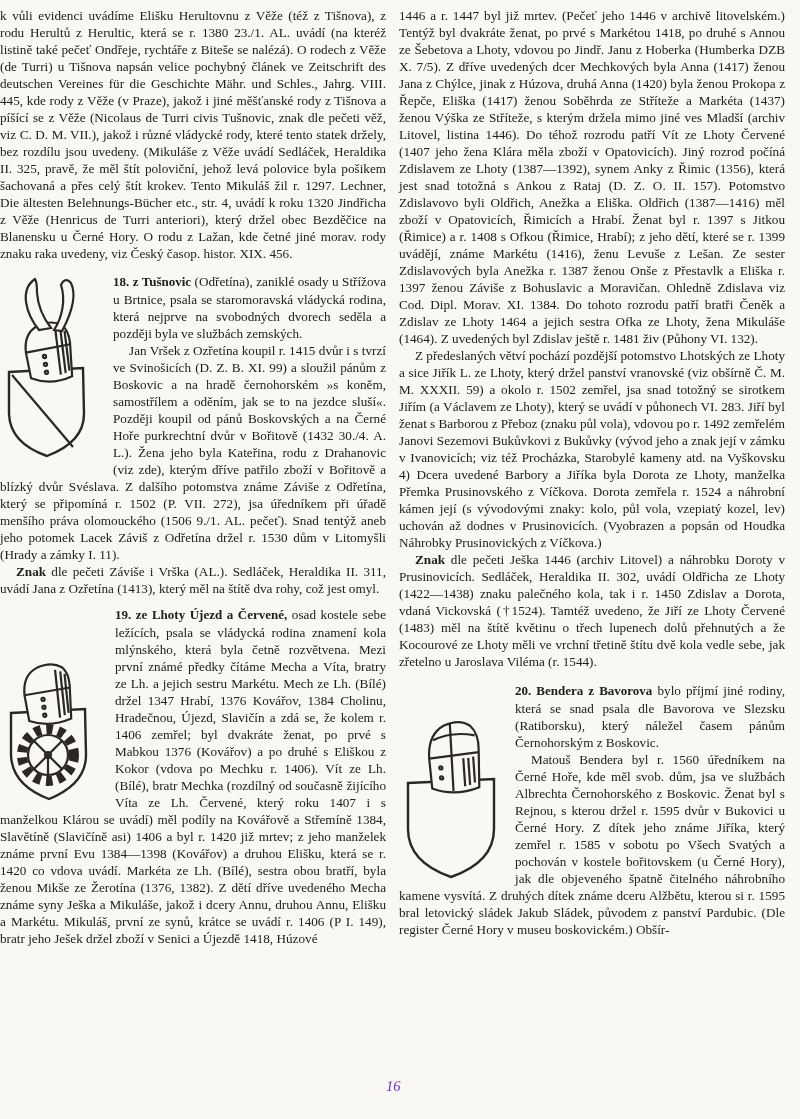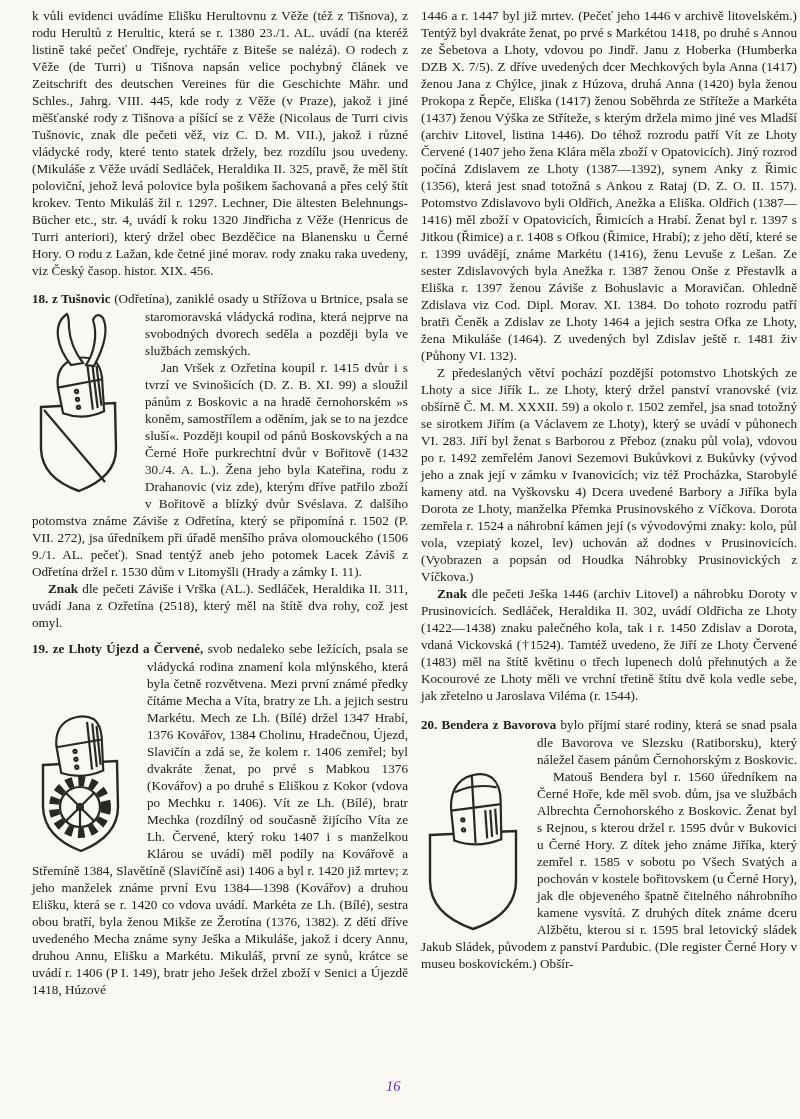--- a/index.html
+++ b/index.html
@@ -7,22 +7,21 @@
     width:800px; height:1119px; overflow:hidden;
     background:#edebe6;
     font-family:"Liberation Serif","DejaVu Serif",serif;
   }
   .page {
     position:relative; width:800px; height:1119px;
     background:#f9f8f3; color:#22201b;
   }
   .columns {
     display:flex; gap:13px;
-    padding:7px 3px 0 14px;
-    margin-left:18px;
+    padding:7px 3px 0 0;
   }
   .col {
     width:386px;
     font-size:13.2px; line-height:17px;
     text-align:justify;
   }
   .col p { margin:0; text-indent:16px; }
   .col p.noindent { text-indent:0; }
   .col p.sec { text-indent:0; }
   .sec18 { margin-top:11px !important; }
@@ -75,27 +74,27 @@
           <g stroke-width="2.2">
             <path class="solid" d="M33,54 C20,38 13,14 29,3 C31,6 31,11 31,17 C32,30 38,43 45,52 Z"></path>
             <path class="solid" d="M48,54 C56,42 60,24 55,9 C57,4 61,2 65,7 C72,22 63,42 56,55 Z"></path>
           </g>
         </svg>
         <span>u Brtnice, psala se staromoravská vládycká rodina, která nejprve na svobodných dvorech seděla a později byla ve službách zemských.</span>
       </p>
       <p><span>Jan Vršek z Ozřetína koupil r. 1415 dvůr i s tvrzí ve Svinošicích (D. Z. B. XI. 99) a sloužil pánům z Boskovic a na hradě černohorském »s koněm, samostřílem a oděním, jak se to na jezdce sluší«. Později koupil od pánů Boskovských a na Černé Hoře purkrechtní dvůr v Bořitově (1432 30./4. A. L.). Žena jeho byla Kateřina, rodu z Drahanovic (viz zde), kterým dříve patřilo zboží v Bořitově a blízký dvůr Svéslava. Z dalšího potomstva známe Záviše z Odřetína, který se připomíná r. 1502 (P. VII. 272), jsa úředníkem při úřadě menšího práva olomouckého (1506 9./1. AL. pečeť). Snad tentýž aneb jeho potomek Lacek Záviš z Odřetína držel r. 1530 dům v Litomyšli (Hrady a zámky I. 11).</span></p>
       <p>
         <b class="znak">Znak</b>
-        <span>dle pečeti Záviše i Vrška (AL.). Sedláček, Heraldika II. 311, uvádí Jana z Ozřetína (2518), který měl na štítě dva rohy, což jest omyl.</span>
+        <span>dle pečeti Záviše i Vrška (AL.). Sedláček, Heraldika II. 311, uvádí Jana z Ozřetína (1413), který měl na štítě dva rohy, což jest omyl.</span>
       </p>
 
       <p class="sec sec19">
         <span class="sec-num">19.</span>
         <span class="sec-title">ze Lhoty Újezd a Červené,</span>
-        <span>svob nedaleko sebe</span>
+        <span>osad kostele sebe</span>
         <svg class="arms arms19" viewBox="0 0 88 198">
 
           <g stroke-width="2.4">
             <path class="solid" d="M3,106 L77,102 L78,148 Q78,177 41,192 Q4,178 3,148 Z"></path>
             <g>
               <circle cx="40" cy="148" r="26" stroke-width="10" stroke-dasharray="6.6 5.4" fill="none"></circle>
               <circle cx="40" cy="148" r="20" stroke-width="2.2"></circle>
               <line x1="26" y1="134" x2="54" y2="162" stroke-width="2.2"></line>
               <line x1="54" y1="134" x2="26" y2="162" stroke-width="2.2"></line>
               <line x1="40" y1="148" x2="40" y2="168" stroke-width="2.2"></line>
@@ -122,21 +121,21 @@
       <p class="noindent"><span>1446 a r. 1447 byl již mrtev. (Pečeť jeho 1446 v archivě litovelském.) Tentýž byl dvakráte ženat, po prvé s Markétou 1418, po druhé s Annou ze Šebetova a Lhoty, vdovou po Jindř. Janu z Hoberka (Humberka DZB X. 7/5). Z dříve uvedených dcer Mechkových byla Anna (1417) ženou Jana z Chýlce, jinak z Húzova, druhá Anna (1420) byla ženou Prokopa z Řepče, Eliška (1417) ženou Soběhrda ze Stříteže a Markéta (1437) ženou Výška ze Stříteže, s kterým držela mimo jiné ves Mladší (archiv Litovel, listina 1446). Do téhož rozrodu patří Vít ze Lhoty Červené (1407 jeho žena Klára měla zboží v Opatovicích). Jiný rozrod počíná Zdislavem ze Lhoty (1387—1392), synem Anky z Řimic (1356), která jest snad totožná s Ankou z Rataj (D. Z. O. II. 157). Potomstvo Zdislavovo byli Oldřich, Anežka a Eliška. Oldřich (1387—1416) měl zboží v Opatovicích, Řimicích a Hrabí. Ženat byl r. 1397 s Jitkou (Řimice) a r. 1408 s Ofkou (Řimice, Hrabí); z jeho dětí, které se r. 1399 uvádějí, známe Markétu (1416), ženu Levuše z Lešan. Ze sester Zdislavových byla Anežka r. 1387 ženou Onše z Přestavlk a Eliška r. 1397 ženou Záviše z Bohuslavic a Moravičan. Ohledně Zdislava viz Cod. Dipl. Morav. XI. 1384. Do tohoto rozrodu patří bratři Čeněk a Zdislav ze Lhoty 1464 a jejich sestra Ofka ze Lhoty, žena Mikuláše (1464). Z uvedených byl Zdislav ještě r. 1481 živ (Půhony VI. 132).</span></p>
       <p><span>Z předeslaných větví pochází pozdější potomstvo Lhotských ze Lhoty a sice Jiřík L. ze Lhoty, který držel panství vranovské (viz obšírně Č. M. M. XXXII. 59) a okolo r. 1502 zemřel, jsa snad totožný se sirotkem Jiřím (a Václavem ze Lhoty), který se uvádí v půhonech VI. 283. Jiří byl ženat s Barborou z Přeboz (znaku půl vola), vdovou po r. 1492 zemřelém Janovi Sezemovi Bukůvkovi z Bukůvky (vývod jeho a znak její v zámku v Ivanovicích; viz též Procházka, Starobylé kameny atd. na Vyškovsku 4) Dcera uvedené Barbory a Jiříka byla Dorota ze Lhoty, manželka Přemka Prusinovského z Víčkova. Dorota zemřela r. 1524 a náhrobní kámen její (s vývodovými znaky: kolo, půl vola, vzepiatý kozel, lev) uchován až dodnes v Prusinovicích. (Vyobrazen a popsán od Houdka Náhrobky Prusinovických z Víčkova.)</span></p>
       <p>
         <b class="znak">Znak</b>
         <span>dle pečeti Ješka 1446 (archiv Litovel) a náhrobku Doroty v Prusinovicích. Sedláček, Heraldika II. 302, uvádí Oldřicha ze Lhoty (1422—1438) znaku palečného kola, tak i r. 1450 Zdislav a Dorota, vdaná Vickovská (†1524). Tamtéž uvedeno, že Jiří ze Lhoty Červené (1483) měl na štítě květinu o třech lupenech dolů přehnutých a že Kocourové ze Lhoty měli ve vrchní třetině štítu dvě kola vedle sebe, jak zřetelno u Jaroslava Viléma (r. 1544).</span>
       </p>
 
       <p class="sec sec20">
         <span class="sec-num">20.</span>
         <span class="sec-title">Bendera z Bavorova</span>
-        <span>bylo příjmí staré rodiny,</span>
+        <span>bylo příjmí jiné rodiny,</span>
         <svg class="arms arms20" viewBox="0 0 95 200">
 
           <g stroke-width="2.4">
             <path class="solid" d="M5,100 L91,96 L91,146 Q91,179 48,194 Q5,179 5,146 Z"></path>
           </g>
 
           <g stroke-width="2.2" transform="rotate(-4 50 72)">
             <path class="solid" d="M27,104 L26,74 Q26,50 43,42 Q59,36 69,44 Q77,52 76,68 L74,106 Q49,114 27,104 Z"></path>
             <path d="M26,74 L76,71"></path>
             <path d="M49,40 L48,108"></path>

